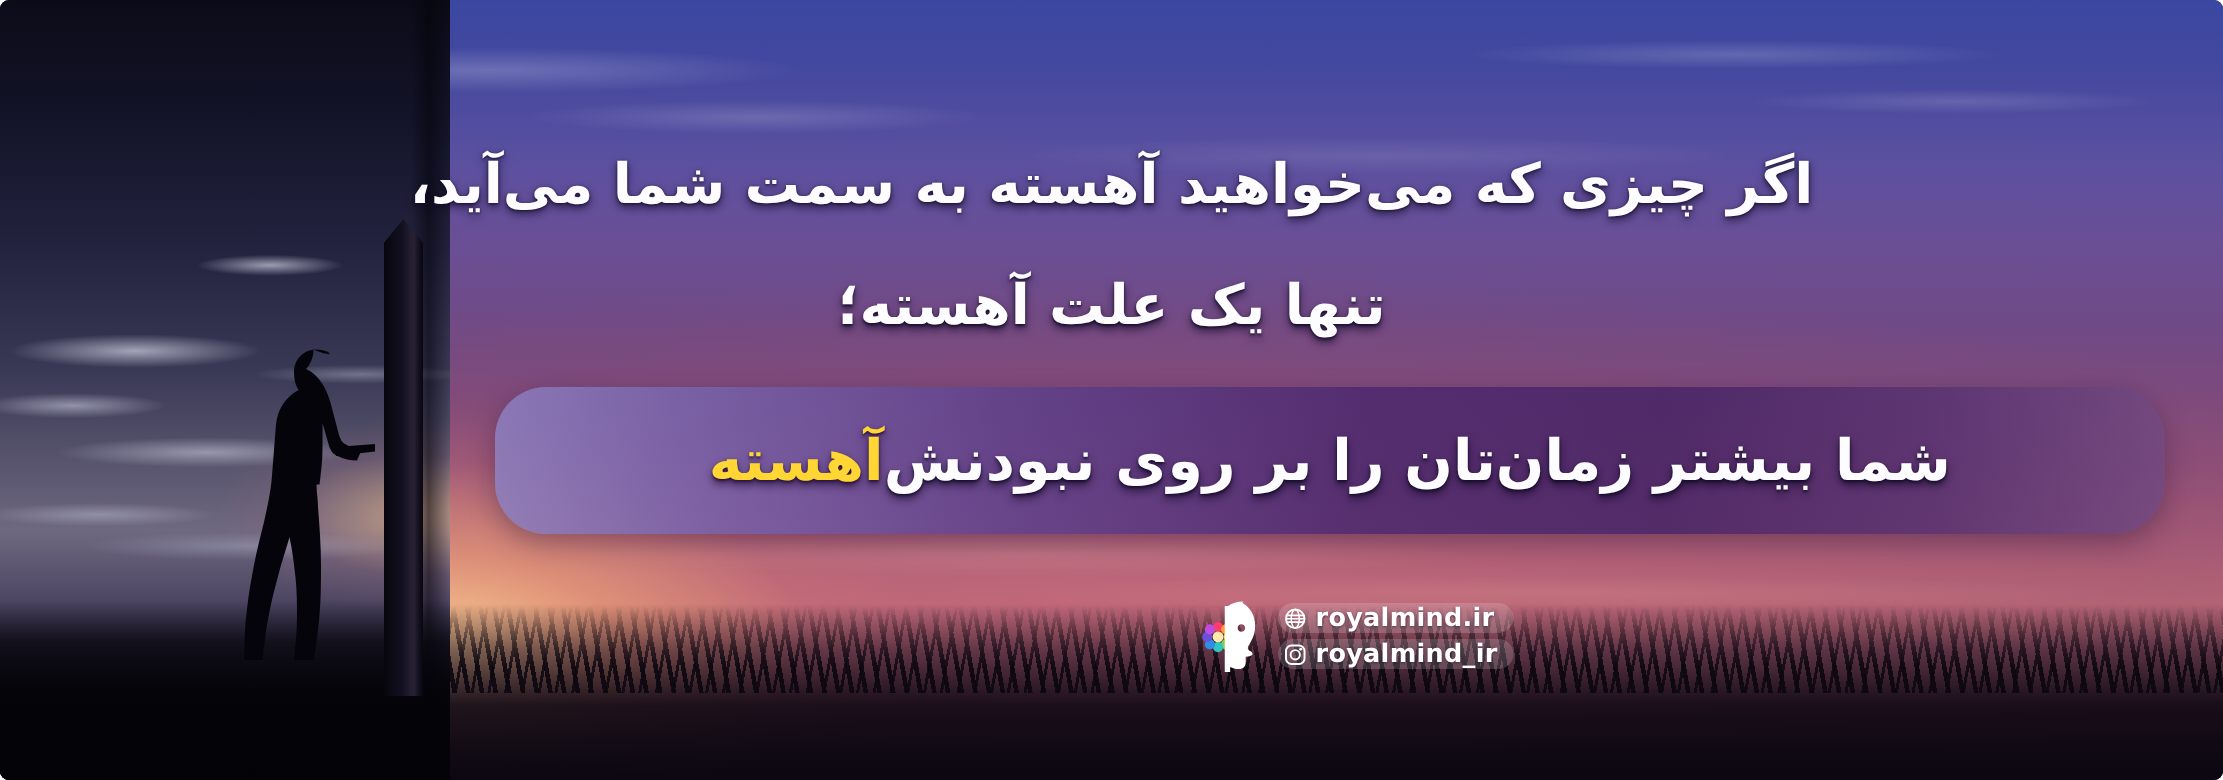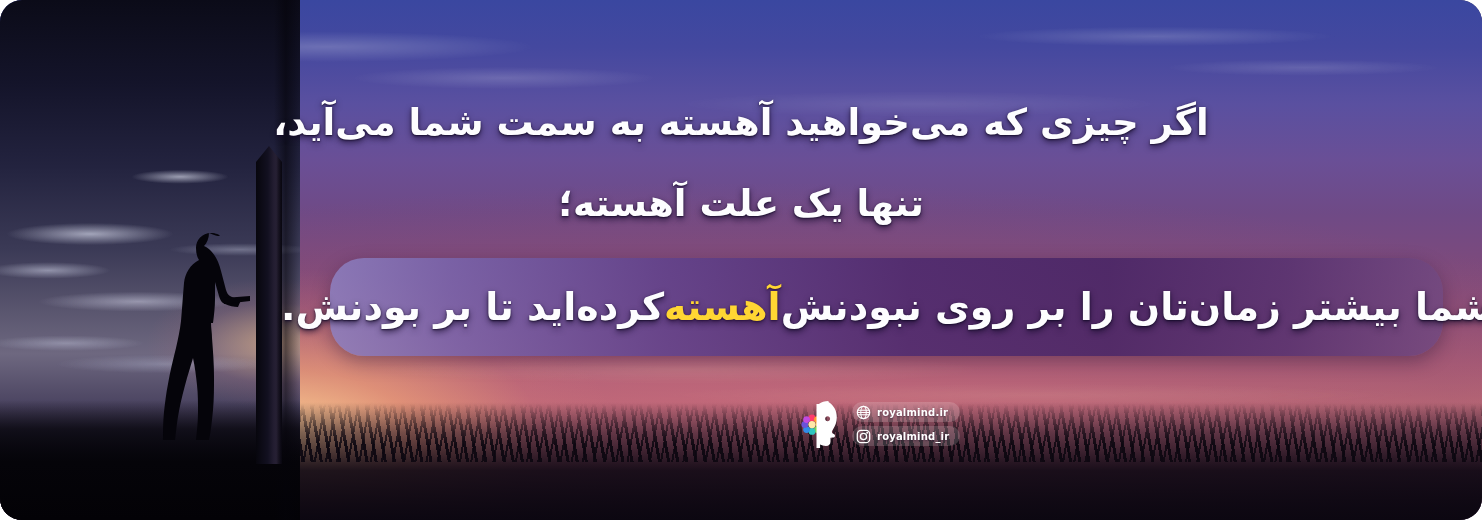--- a/index.html
+++ b/index.html
@@ -4,21 +4,21 @@
 <title>royalmind quote banner</title>
 <style>
   html,body{margin:0;padding:0;background:#ffffff;}
   body{font-family:"DejaVu Sans","Liberation Sans",sans-serif;}
 
   .banner{
     position:relative;
     width:1482px;
     height:520px;
     overflow:hidden;
-    border-radius:22px;
+    border-radius:6px;
     background:#2b2550;
     direction:rtl;
   }
 
   
   .sky{
     position:absolute; inset:0;
     background:
       
       radial-gradient(ellipse 420px 210px at 19% 84%, rgba(255,214,150,0.95) 0%, rgba(255,180,120,0.55) 32%, rgba(214,124,120,0.18) 62%, rgba(0,0,0,0) 80%),
@@ -163,21 +163,21 @@
   .brand-lines{ display:flex; flex-direction:column; gap:4px; }
   .brand-pill{
     display:flex; align-items:center; gap:6px;
     height:20px; padding:0 11px 0 4px;
     border-radius:11px;
     background:rgba(255,255,255,.16);
   }
   .brand-pill .ico{ width:15px; height:15px; display:block; flex:0 0 auto; }
   .brand-pill .txt{
     font-family:"DejaVu Sans","Liberation Sans",sans-serif;
-    font-size:10px; font-weight:600; color:#ffffff;
+    font-size:17px; font-weight:600; color:#ffffff;
     letter-spacing:.2px; white-space:nowrap;
     text-shadow:0 1px 2px rgba(40,15,40,.6);
   }
 </style>
 </head>
 <body>
 
 <div class="banner">
 
   <div class="sky"></div>
@@ -206,21 +206,20 @@
 
   <div class="quote">
     <div class="line line-1">اگر چیزی که می‌خواهید آهسته به سمت شما می‌آید،</div>
     <div class="line line-2">تنها یک علت آهسته؛</div>
   </div>
 
   <div class="highlight-band"></div>
   <div class="line line-3">
       <span>شما بیشتر زمان‌تان را بر روی نبودنش </span>
       <span class="kw">آهسته</span>
-      <span> کرده‌اید تا بر بودنش.</span>
     </div>
 
   <div class="brand">
     <svg class="brand-logo" viewBox="0 0 46 48" aria-hidden="true">
       <g>
         <circle cx="14" cy="18" r="3.4" fill="#ff3b6b"></circle>
         <circle cx="19.4" cy="19.6" r="3.4" fill="#ff9b2f"></circle>
         <circle cx="21.2" cy="24.6" r="3.4" fill="#ffd633"></circle>
         <circle cx="19.4" cy="29.6" r="3.4" fill="#7ad44b"></circle>
         <circle cx="14" cy="31.4" r="3.4" fill="#2fc6c0"></circle>

